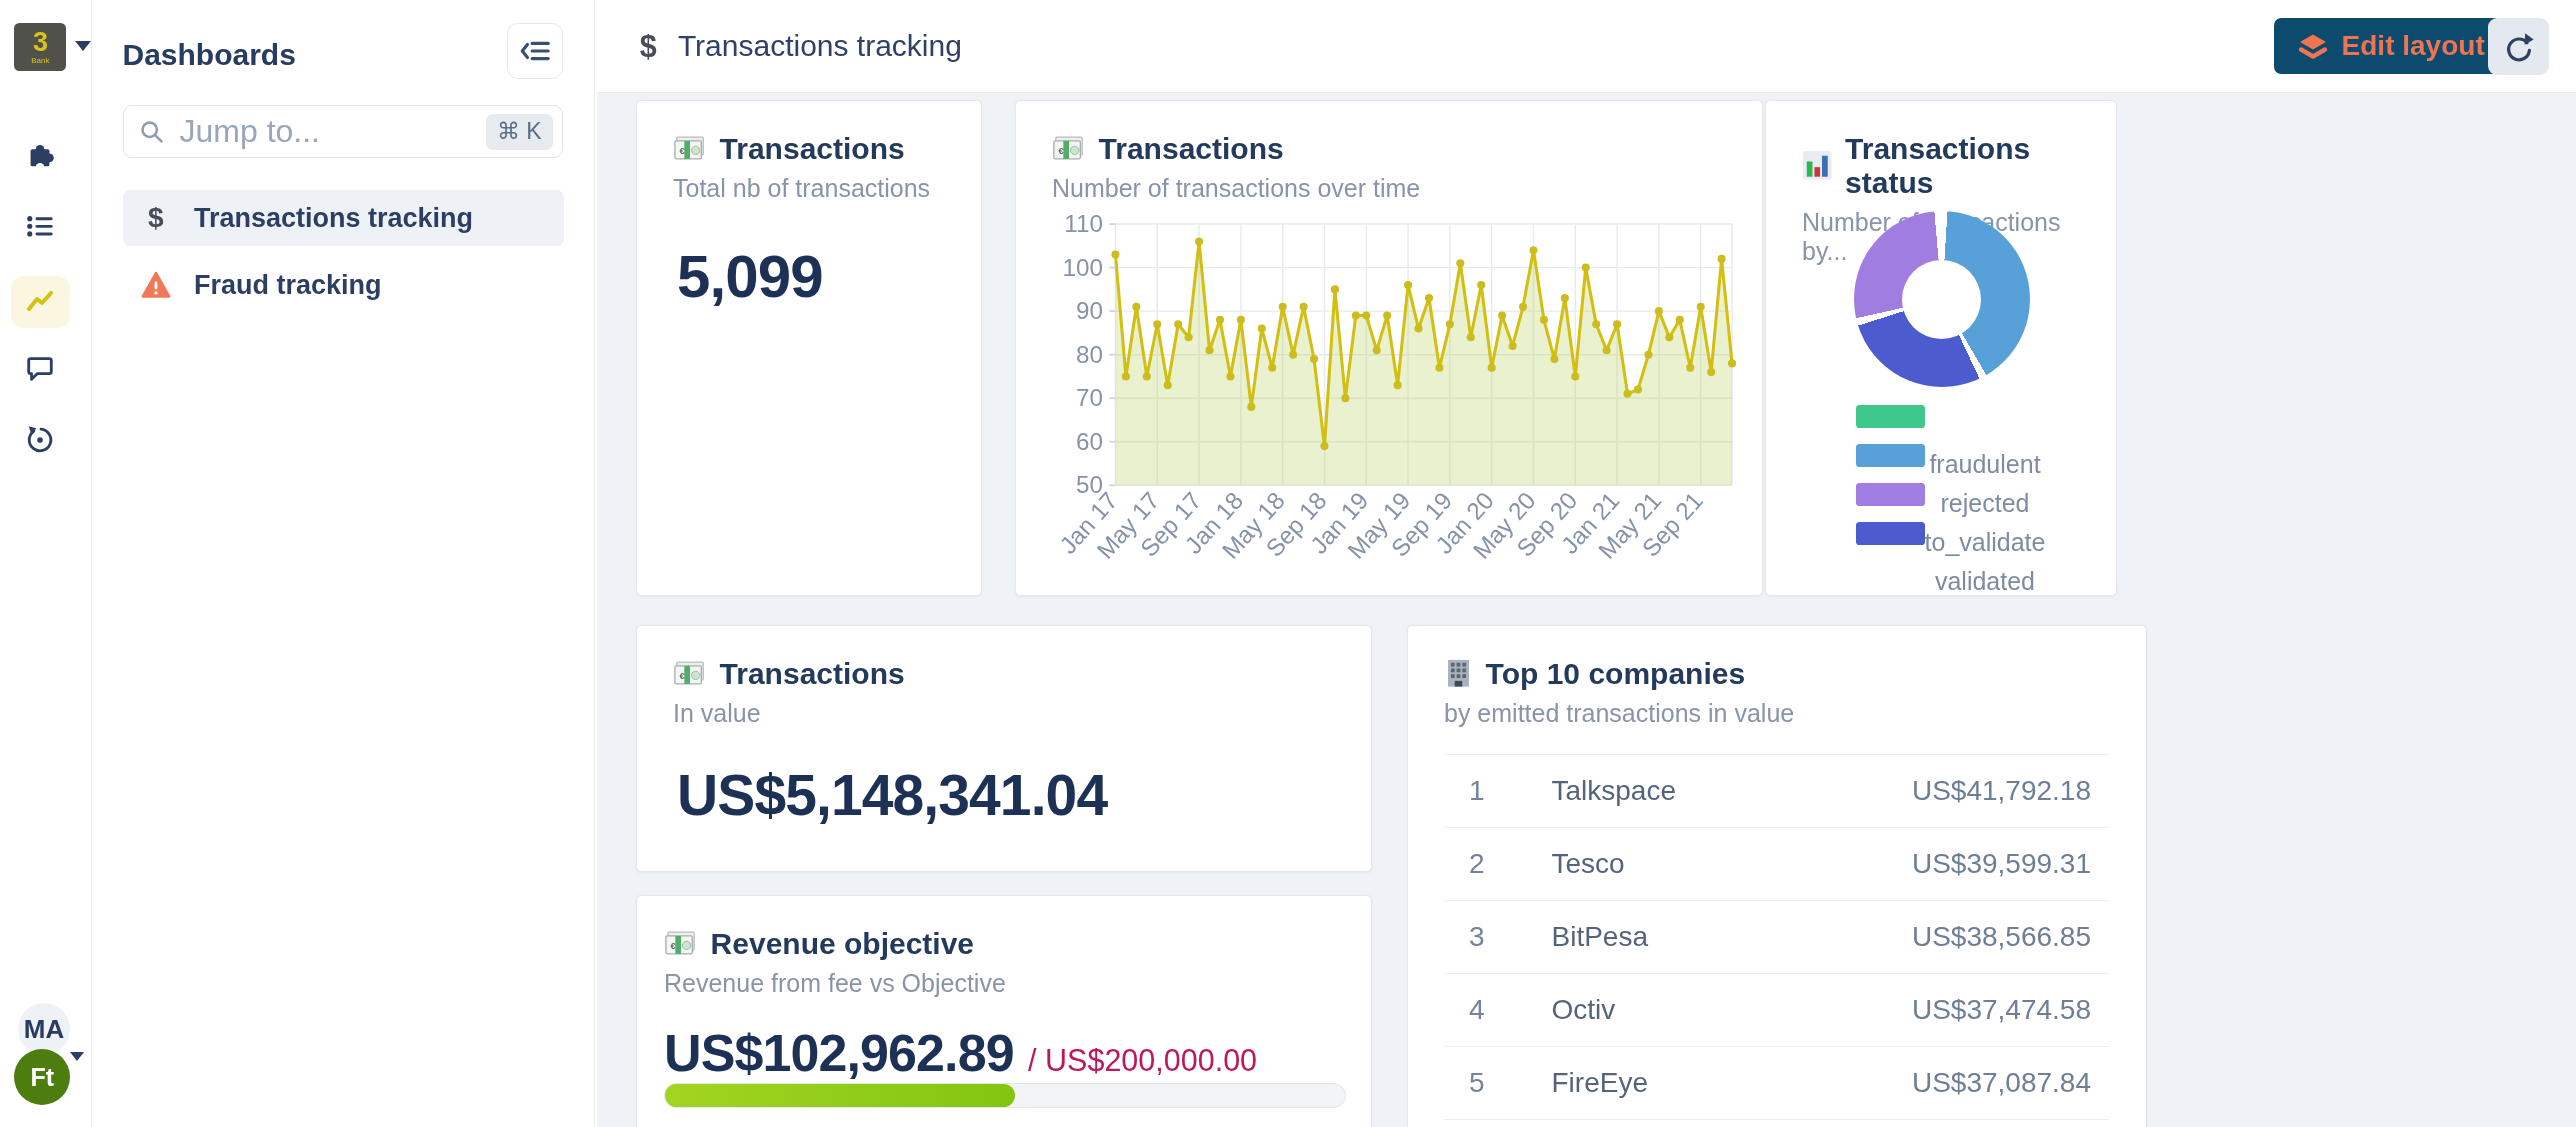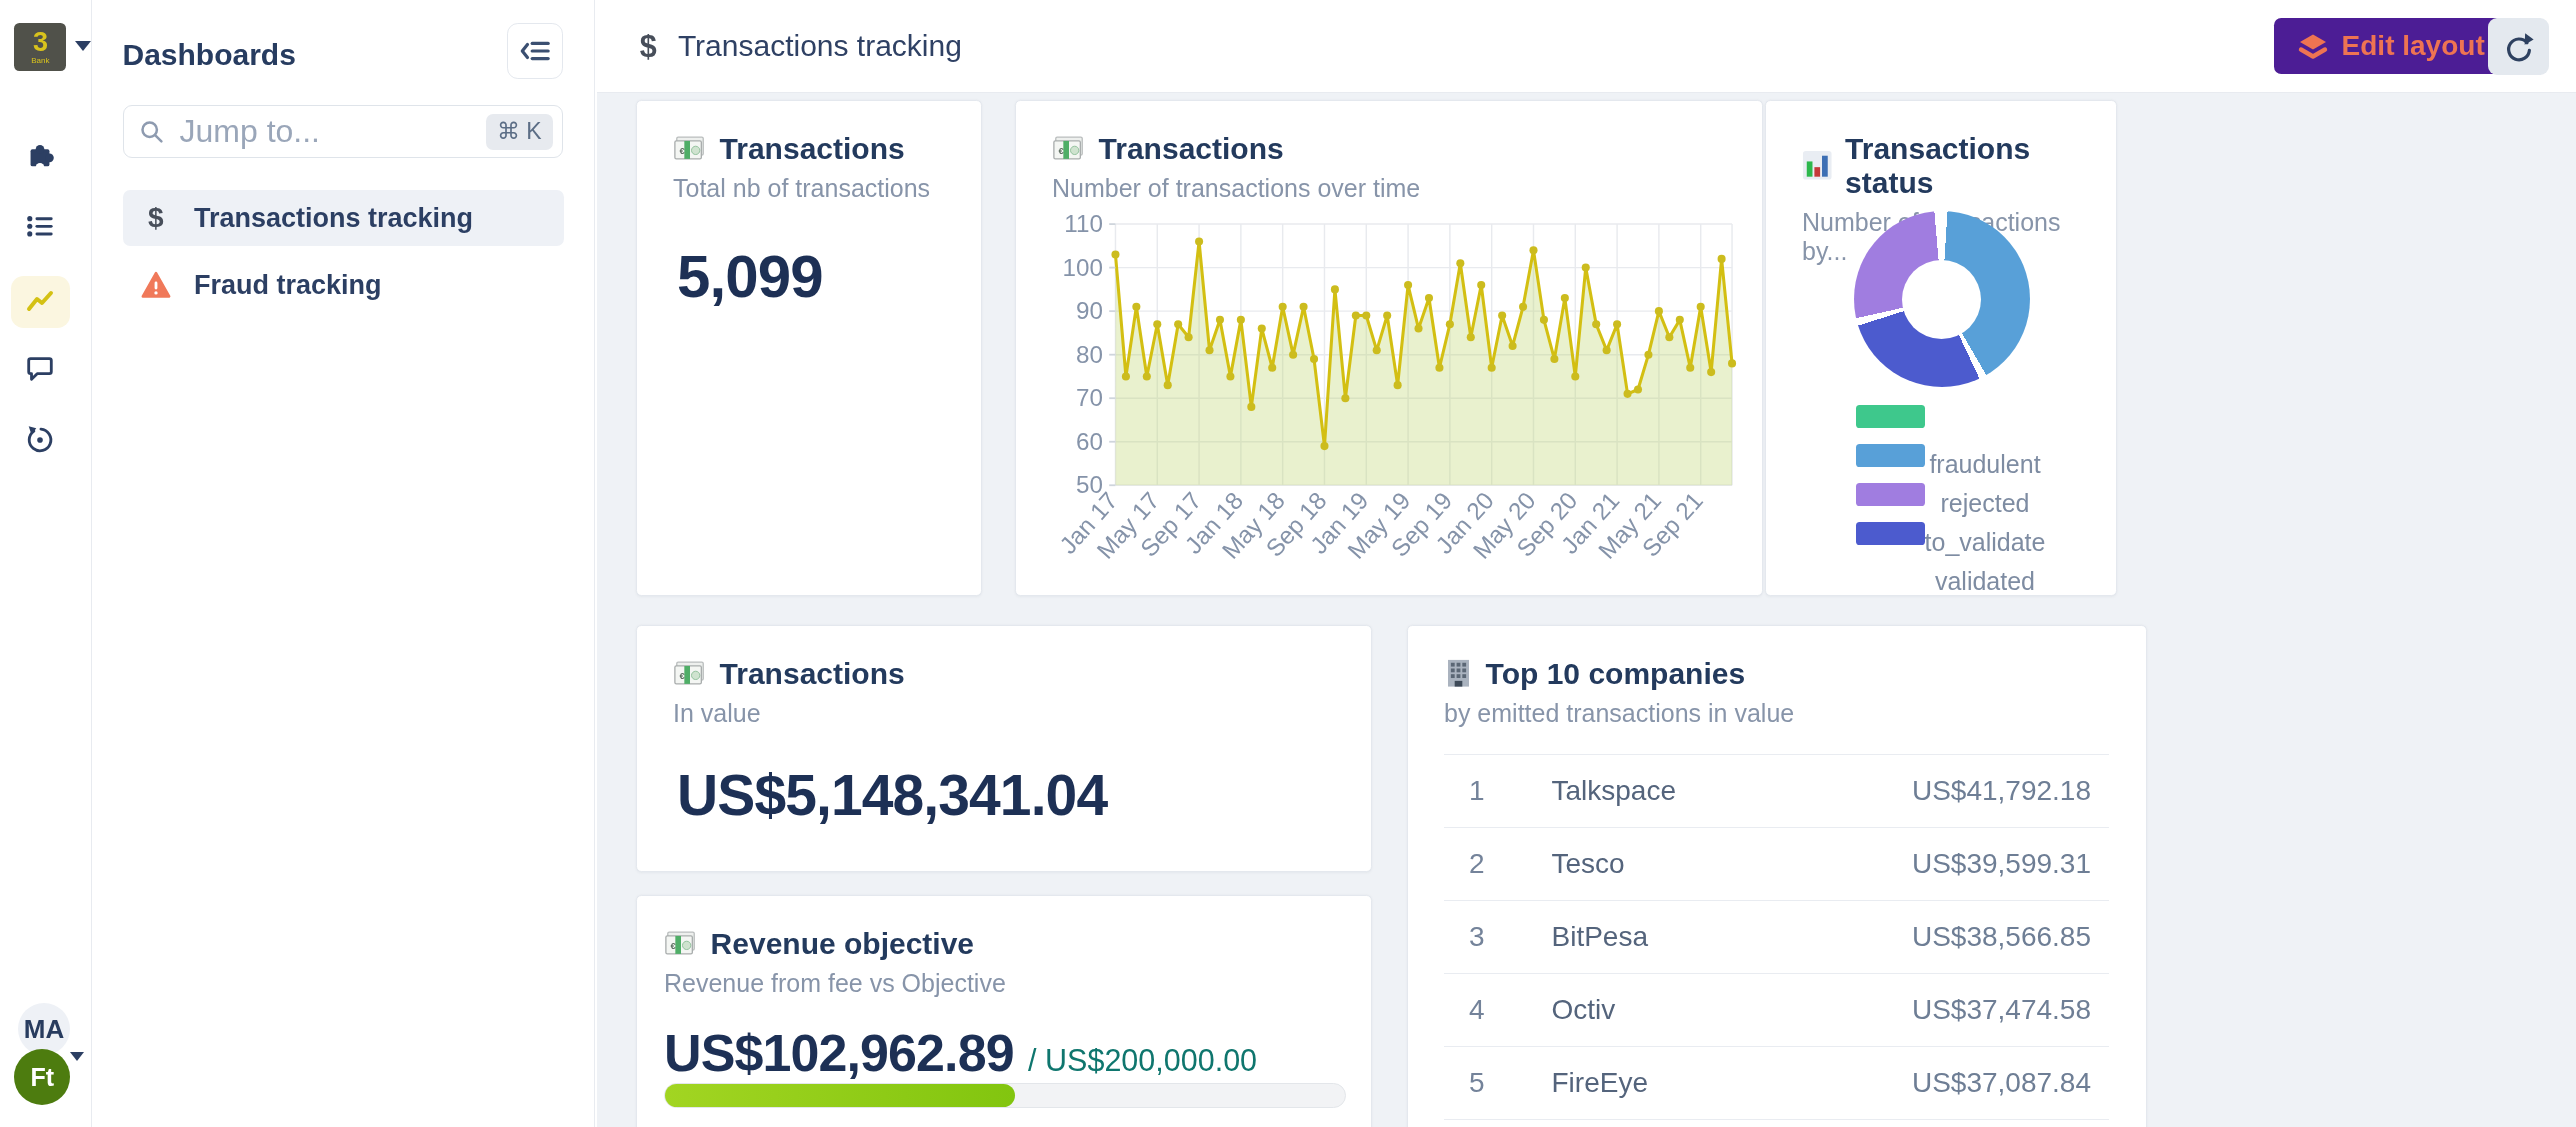--- a/index.html
+++ b/index.html
@@ -34,21 +34,21 @@
   .nav-item{position:absolute;left:30.5px;width:441px;height:56px;border-radius:7.2px;display:flex;align-items:center;padding-left:18px;box-sizing:border-box;}
   .nav-item.selected{background:#eef1f6;}
   .nav-item .lbl{margin-left:23px;font-size:27px;font-weight:600;color:#2c3f63;}
   .dollar{font-size:28px;font-weight:700;color:#474e5a;width:30.5px;text-align:center;}
 
   
   .main{position:absolute;left:597px;top:0;width:1979px;height:1127px;}
   .mheader{position:absolute;left:0;top:0;width:100%;height:93px;background:#fff;border-bottom:1.8px solid #e8ebf0;box-sizing:border-box;}
   .mtitle{position:absolute;left:36px;top:0;height:92px;display:flex;align-items:center;gap:14.4px;}
   .mtitle .t{font-size:30px;font-weight:500;color:#2f4164;}
-  .edit-btn{position:absolute;left:1677px;top:18px;height:56px;padding:0 23px;background:#4c1d95;border-radius:7.2px;border:none;
+  .edit-btn{position:absolute;left:1677px;top:18px;height:56px;padding:0 23px;background:#0c4a6e;border-radius:7.2px;border:none;
             display:flex;align-items:center;gap:12.6px;font-size:28px;font-weight:600;color:#ee7452;font-family:inherit;}
   .refresh-btn{position:absolute;left:1891px;top:18px;width:61px;height:57px;background:#e4e9ef;border-radius:9px;border:none;
                display:flex;align-items:center;justify-content:center;}
 
   .content{position:absolute;left:0;top:93px;width:1979px;height:1034px;background:#eff2f6;overflow:hidden;}
   .card{position:absolute;background:#fff;border:0.9px solid #e4e8ee;border-radius:5.4px;box-shadow:0 0.9px 2.7px rgba(16,42,67,.05);box-sizing:border-box;}
   .c1{left:39px;top:7.2px;width:346px;height:496px;}
   .c2{left:418px;top:7.2px;width:748px;height:496px;}
   .c3{left:1168px;top:7.2px;width:352px;height:496px;}
   .c4{left:39px;top:532px;width:736px;height:247px;}
@@ -56,21 +56,21 @@
   .c6{left:810px;top:532px;width:740px;height:595px;}
   .chead{padding:30.5px 36px 0;}
   .ctitle{display:flex;align-items:center;gap:12.6px;font-size:30px;font-weight:600;color:#233a5d;}
   .csub{margin-top:8px;font-size:25px;color:#8794a9;}
   .bigval{margin:39px 0 0 40px;font-size:60px;font-weight:700;color:#1d3055;letter-spacing:-0.9px;}
   .c4 .bigval{margin-top:34px;font-size:57px;}
 
   
   .rev-row{margin:25px 0 0 27px;display:flex;align-items:baseline;gap:14.4px;}
   .rev-main{font-size:52px;font-weight:700;color:#1d3055;letter-spacing:-0.9px;}
-  .rev-obj{font-size:30.5px;color:#0f766e;}
+  .rev-obj{font-size:30.5px;color:#be185d;}
   .progress{position:absolute;left:27px;top:187px;width:682px;height:25px;background:#f2f3f5;border:0.9px solid #e3e6ea;border-radius:12.6px;box-sizing:border-box;}
   .progress .fill{height:100%;border-radius:12.6px;background:linear-gradient(90deg,#a2d522,#82c50f);}
 
   
   .t10{position:absolute;left:36px;top:128px;width:665px;border-top:0.9px solid #e9ecf1;}
   .trow{height:72px;display:flex;align-items:center;border-bottom:0.9px solid #e9ecf1;font-size:28px;}
   .trow .rk{width:52px;padding-left:25px;color:#74839a;}
   .trow .nm{flex:1;padding-left:30.5px;color:#54647c;}
   .trow .vl{padding-right:18px;color:#6e7e95;text-align:right;}
 

